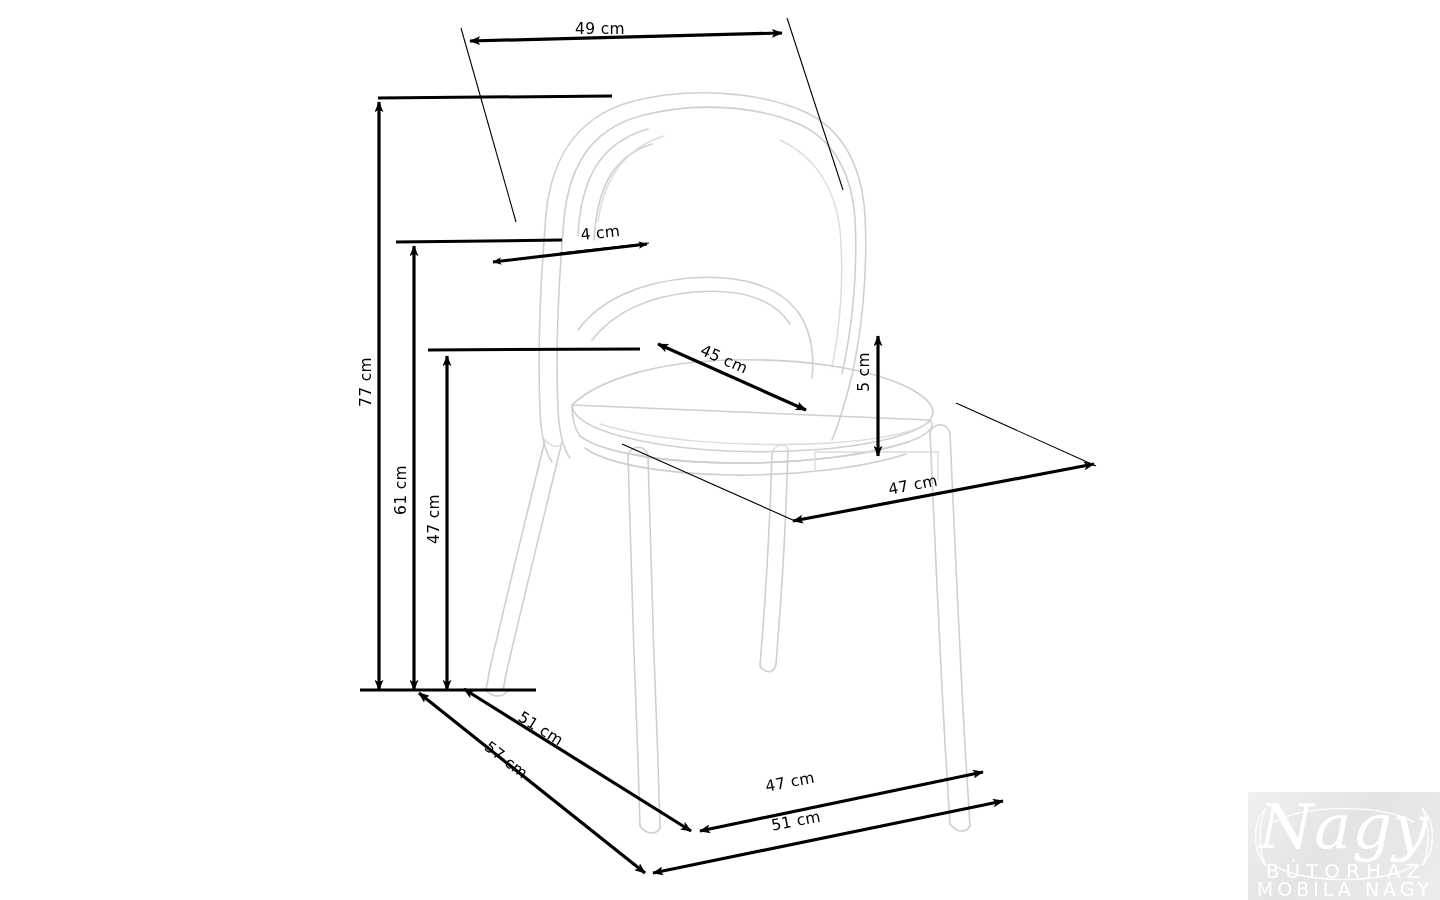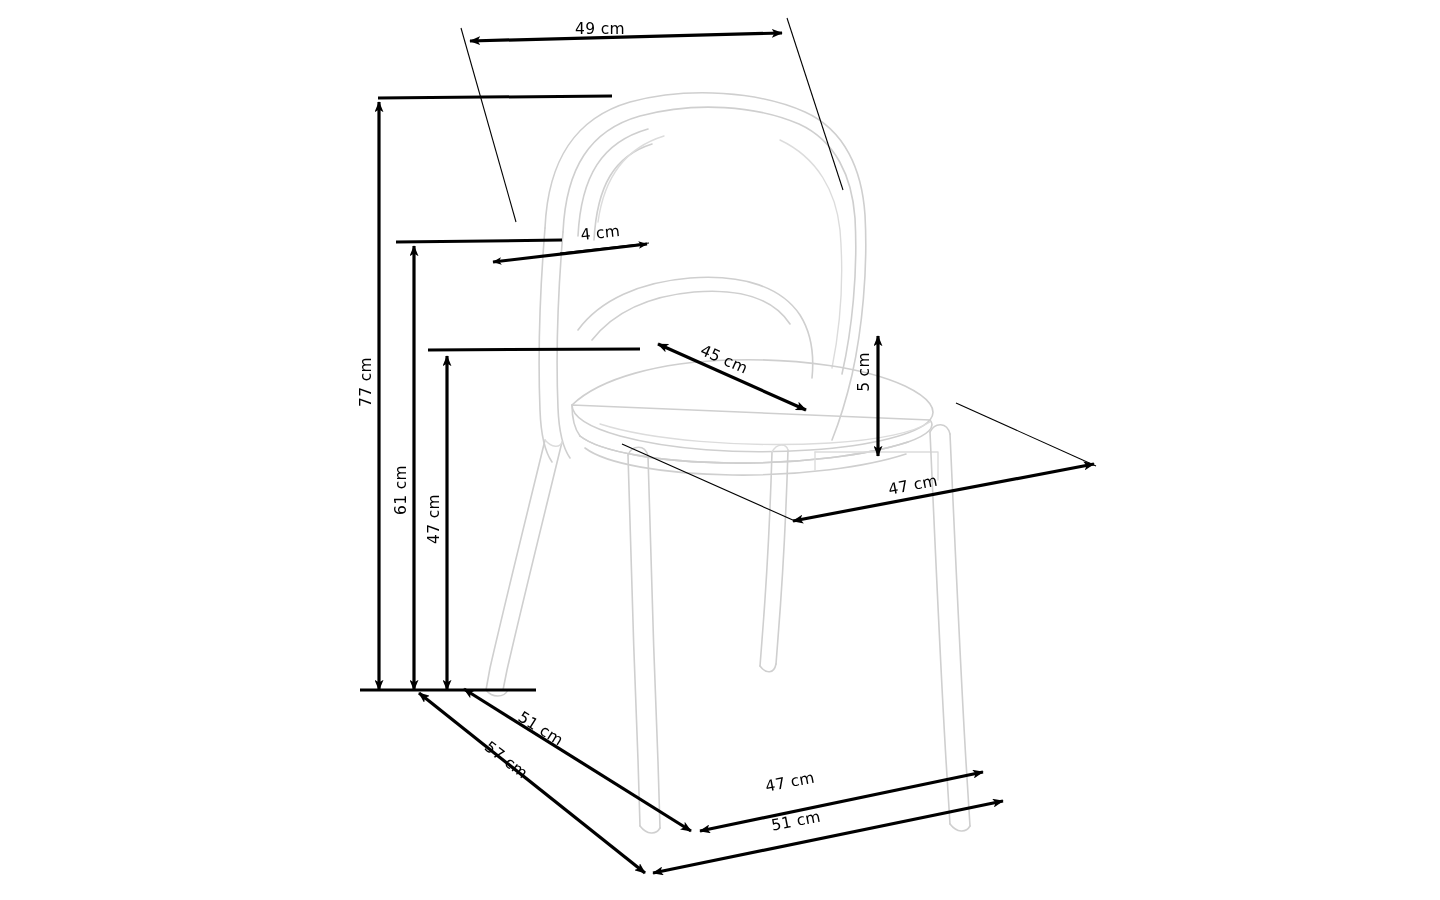--- a/index.html
+++ b/index.html
@@ -248,14 +248,27 @@
 
     <text class="dim-label" x="538" y="733" text-anchor="middle" transform="rotate(32 538 733)">51 cm</text>
 
     <text class="dim-label" x="503" y="764" text-anchor="middle" transform="rotate(38 503 764)">57 cm</text>
 
     <text class="dim-label" x="791" y="787" text-anchor="middle" transform="rotate(-11 791 787)">47 cm</text>
 
     <text class="dim-label" x="797" y="826" text-anchor="middle" transform="rotate(-11 797 826)">51 cm</text>
   </svg>
 
+  <div id="watermark">
+    <svg width="192" height="108" viewBox="0 0 192 108">
+      <g fill="none" stroke="#ffffff" stroke-width="1.6" opacity="0.85">
+        <path d="M 18 16 C 4 30 4 58 18 74 C 10 60 10 32 18 16 Z"></path>
+        <path d="M 174 16 C 188 30 188 58 174 74 C 182 60 182 32 174 16 Z"></path>
+        <path d="M 26 30 C 60 12 132 12 166 30"></path>
+        <path d="M 26 74 C 60 92 132 92 166 74"></path>
+      </g>
+      <text class="wm-script" x="96" y="56" text-anchor="middle">Nagy</text>
+      <text class="wm-sub" x="98" y="86" text-anchor="middle">BÚTORHÁZ</text>
+      <text class="wm-sub2" x="97" y="104" text-anchor="middle">MOBILA NAGY</text>
+    </svg>
+  </div>
 
 </div>
 
 </body></html>

